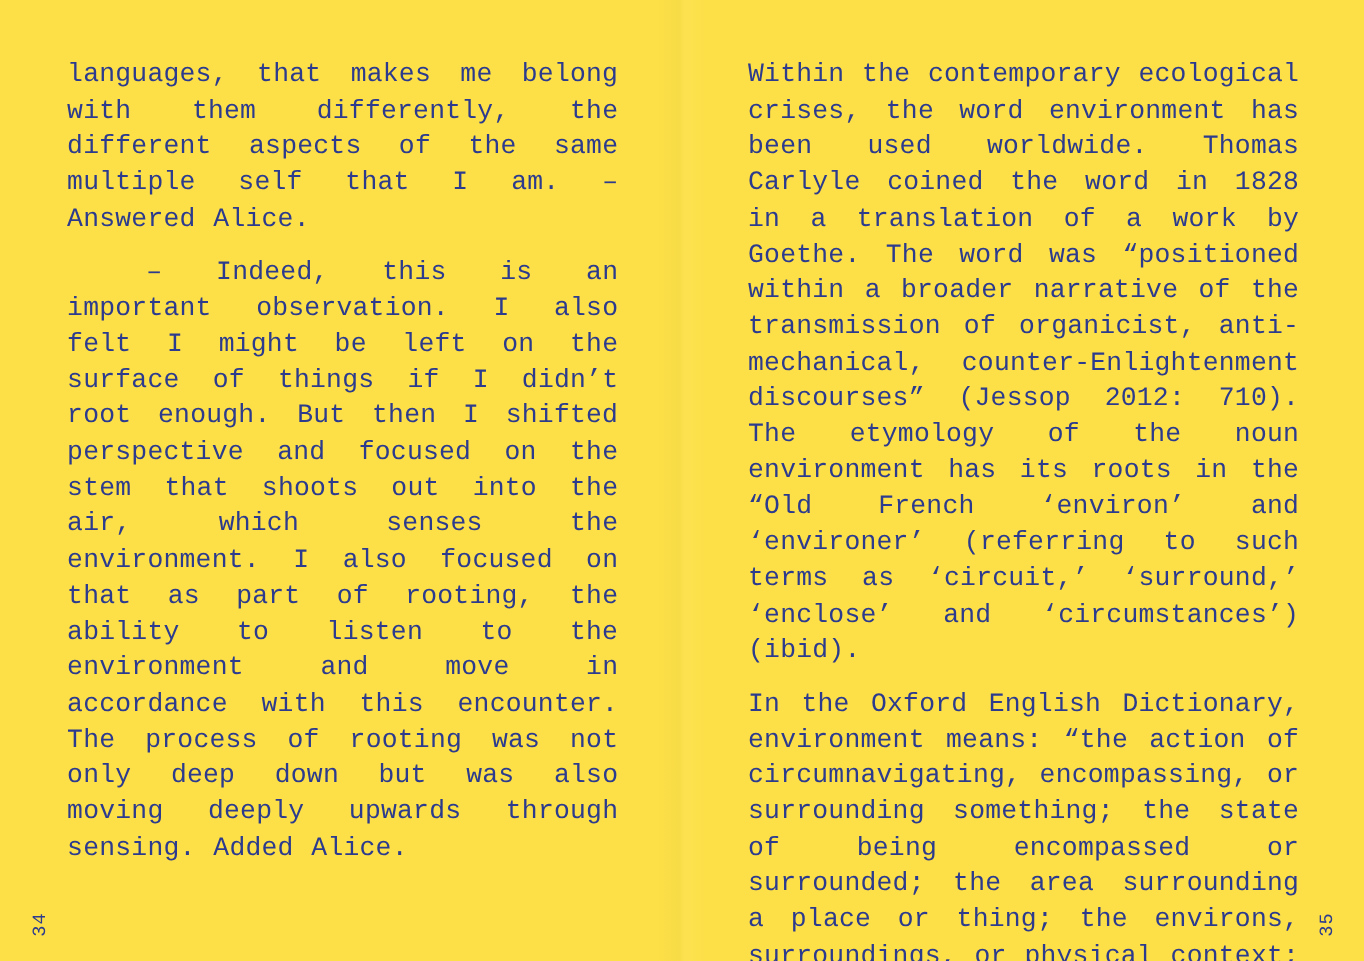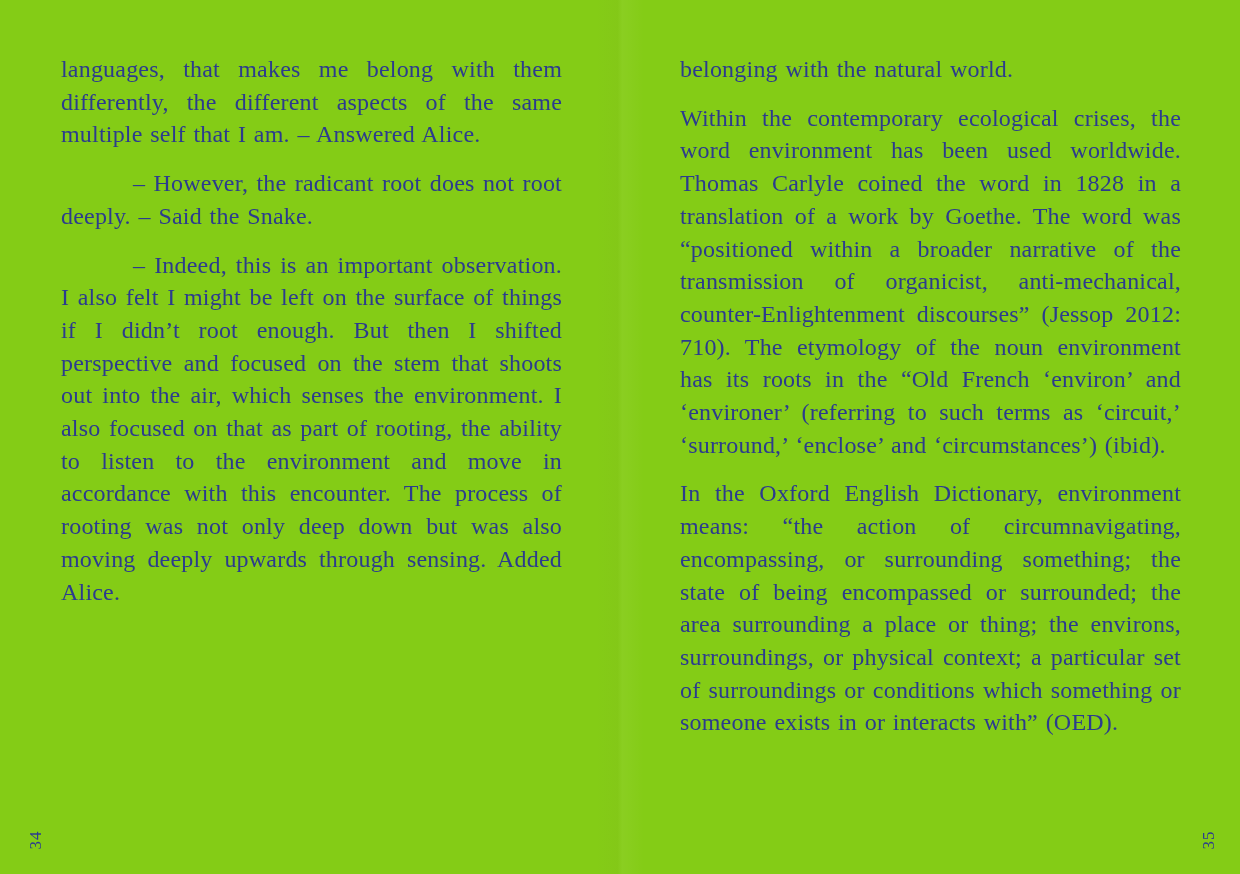--- a/index.html
+++ b/index.html
@@ -9,23 +9,23 @@
   body {
     width: 1240px;
     height: 874px;
     overflow: hidden;
     background: #f7f6da;
   }
   .spread {
     position: relative;
     width: 1240px;
     height: 874px;
-    background: #84cc16;
+    background: #fde047;
     color: #2c3b8e;
-    font-family: Liberation Serif, serif;
+    font-family: Liberation Mono, monospace;
   }
   .page {
     position: absolute;
     top: 0;
     width: 620px;
     height: 874px;
   }
   .page-left  { left: 0; }
   .page-right { left: 620px; }
   .gutter {
@@ -72,30 +72,28 @@
   .folio-right { right: 22px; bottom: 24px; }
 </style>
 </head>
 <body>
 
 <div class="spread">
 
   <div class="page page-left">
     <div class="text-block">
       <p>languages, that makes me belong with them differently, the different aspects of the same multiple self that I am. – Answered Alice.</p>
-      <p class="indent">– However, the radicant root does not root deeply. – Said the Snake.</p>
       <p class="indent">– Indeed, this is an important observation. I also felt I might be left on the surface of things if I didn’t root enough. But then I shifted perspective and focused on the stem that shoots out into the air, which senses the environment. I also focused on that as part of rooting, the ability to listen to the environment and move in accordance with this encounter. The process of rooting was not only deep down but was also moving deeply upwards through sensing. Added Alice.</p>
     </div>
     <div class="folio folio-left">34</div>
   </div>
 
   <div class="gutter"></div>
 
   <div class="page page-right">
     <div class="text-block">
-      <p>belonging with the natural world.</p>
       <p>Within the contemporary ecological crises, the word environment has been used worldwide. Thomas Carlyle coined the word in 1828 in a translation of a work by Goethe. The word was “positioned within a broader narrative of the transmission of organicist, anti-mechanical, counter-Enlightenment discourses” (Jessop 2012: 710). The etymology of the noun environment has its roots in the “Old French ‘environ’ and ‘environer’ (referring to such terms as ‘circuit,’ ‘surround,’ ‘enclose’ and ‘circumstances’) (ibid).</p>
       <p>In the Oxford English Dictionary, environment means: “the action of circumnavigating, encompassing, or surrounding something; the state of being encompassed or surrounded; the area surrounding a place or thing; the environs, surroundings, or physical context; a particular set of surroundings or conditions which something or someone exists in or interacts with” (OED).</p>
     </div>
     <div class="folio folio-right">35</div>
   </div>
 
 </div>
 
 </body></html>

